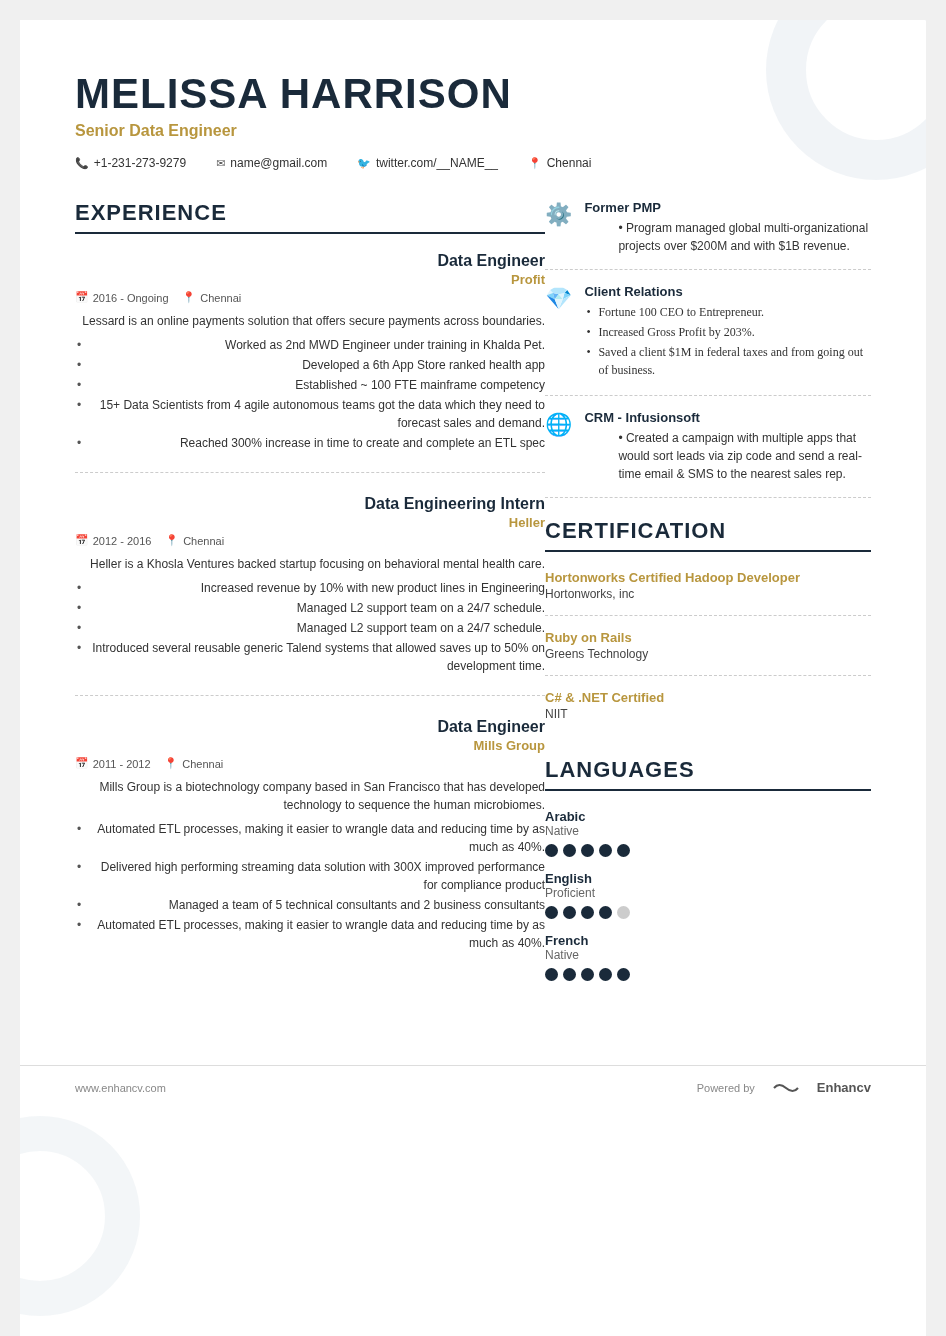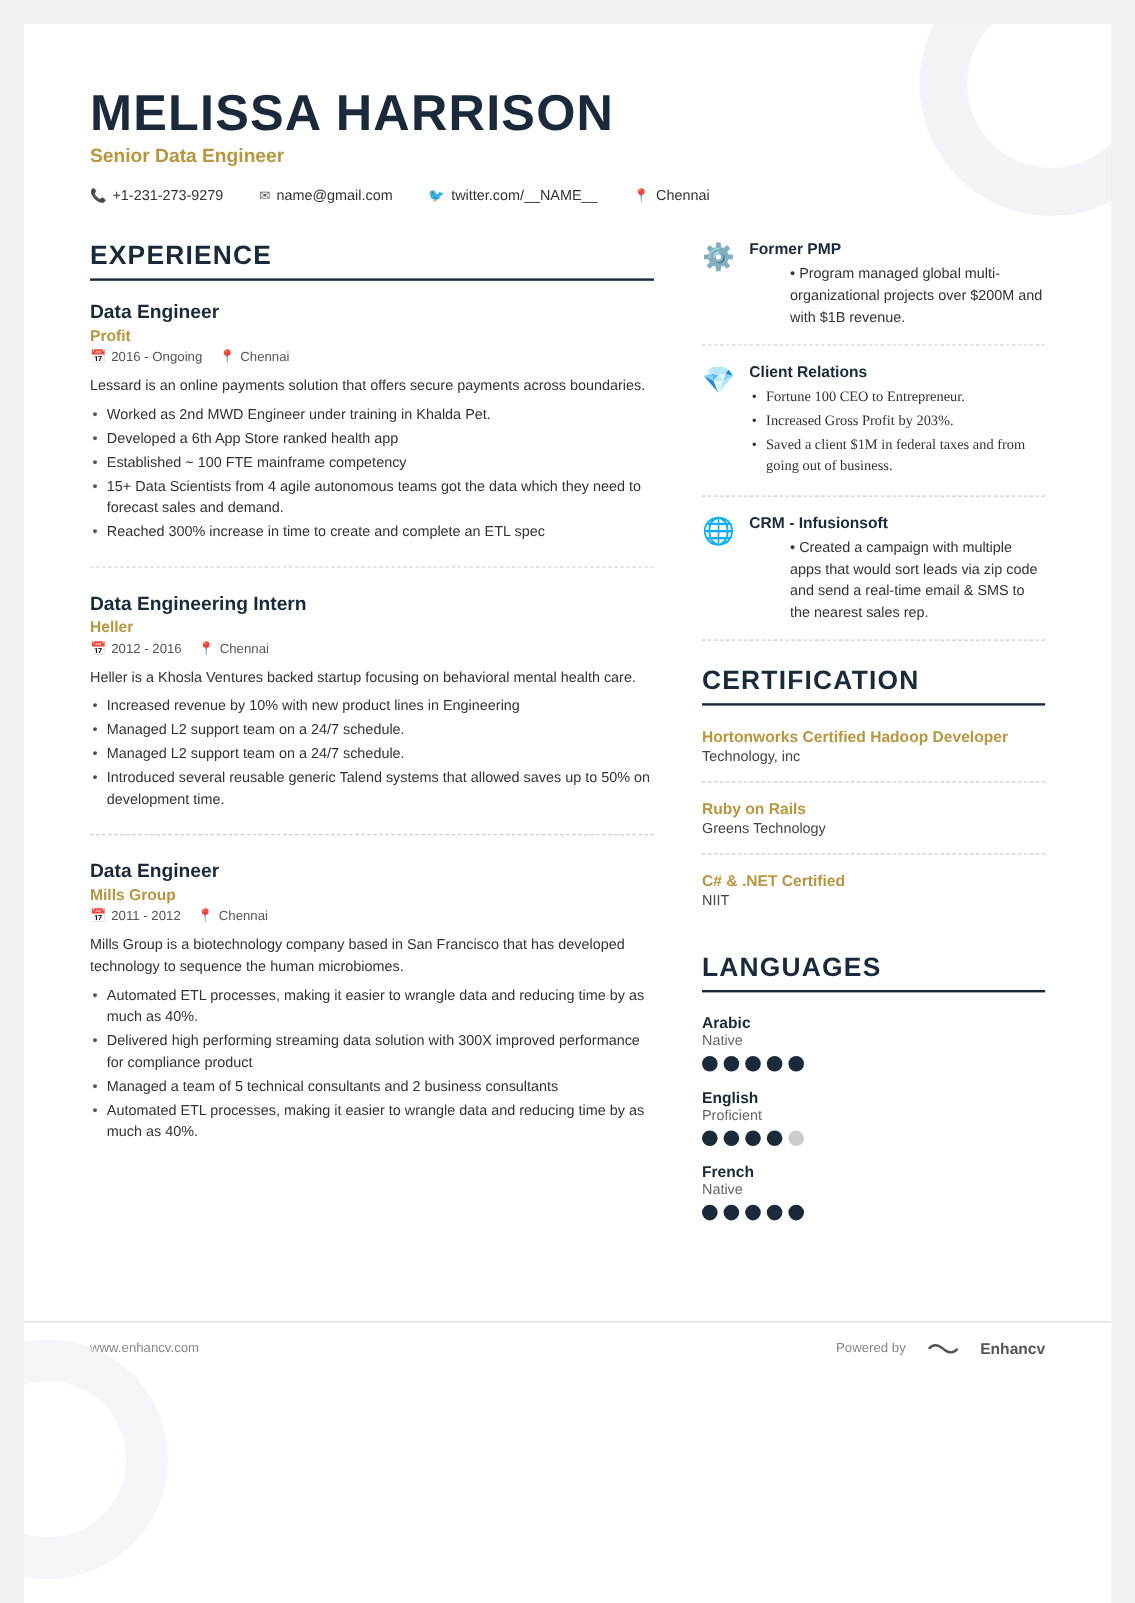--- a/index.html
+++ b/index.html
@@ -75,21 +75,20 @@
       align-items: center;
       gap: 5px;
     }
     .contact-icon {
       color: #555;
       font-size: 11px;
     }
     
     .two-col {
       display: flex;
-      gap: 40px;
     }
     .col-left {
       flex: 0 0 470px;
     }
     .col-right {
       flex: 1;
     }
     
     .section-title {
       font-family: Arial, Helvetica, sans-serif;
@@ -100,20 +99,21 @@
       letter-spacing: 1px;
       padding-bottom: 6px;
       border-bottom: 2.5px solid #1a2a3a;
       margin-bottom: 18px;
     }
     
     .exp-entry {
       margin-bottom: 22px;
       padding-bottom: 18px;
       border-bottom: 1px dashed #ccc;
+      text-align: right;
     }
     .exp-entry:last-child {
       border-bottom: none;
     }
     .exp-job-title {
       font-family: Arial, Helvetica, sans-serif;
       font-size: 16px;
       font-weight: 700;
       color: #1a2a3a;
       margin-bottom: 2px;
@@ -429,21 +429,21 @@
             <div class="achievement-title">CRM - Infusionsoft</div>
             <div class="achievement-text">• Created a campaign with multiple apps that would sort leads via zip code and send a real-time email &amp; SMS to the nearest sales rep.</div>
           </div>
         </div>
 
         <div style="margin-top: 20px;">
           <div class="section-title">CERTIFICATION</div>
 
           <div class="cert-entry">
             <div class="cert-name">Hortonworks Certified Hadoop Developer</div>
-            <div class="cert-issuer">Technology, inc</div>
+            <div class="cert-issuer">Hortonworks, inc</div>
           </div>
           <div class="cert-entry">
             <div class="cert-name">Ruby on Rails</div>
             <div class="cert-issuer">Greens Technology</div>
           </div>
           <div class="cert-entry">
             <div class="cert-name">C# &amp; .NET Certified</div>
             <div class="cert-issuer">NIIT</div>
           </div>
         </div>

